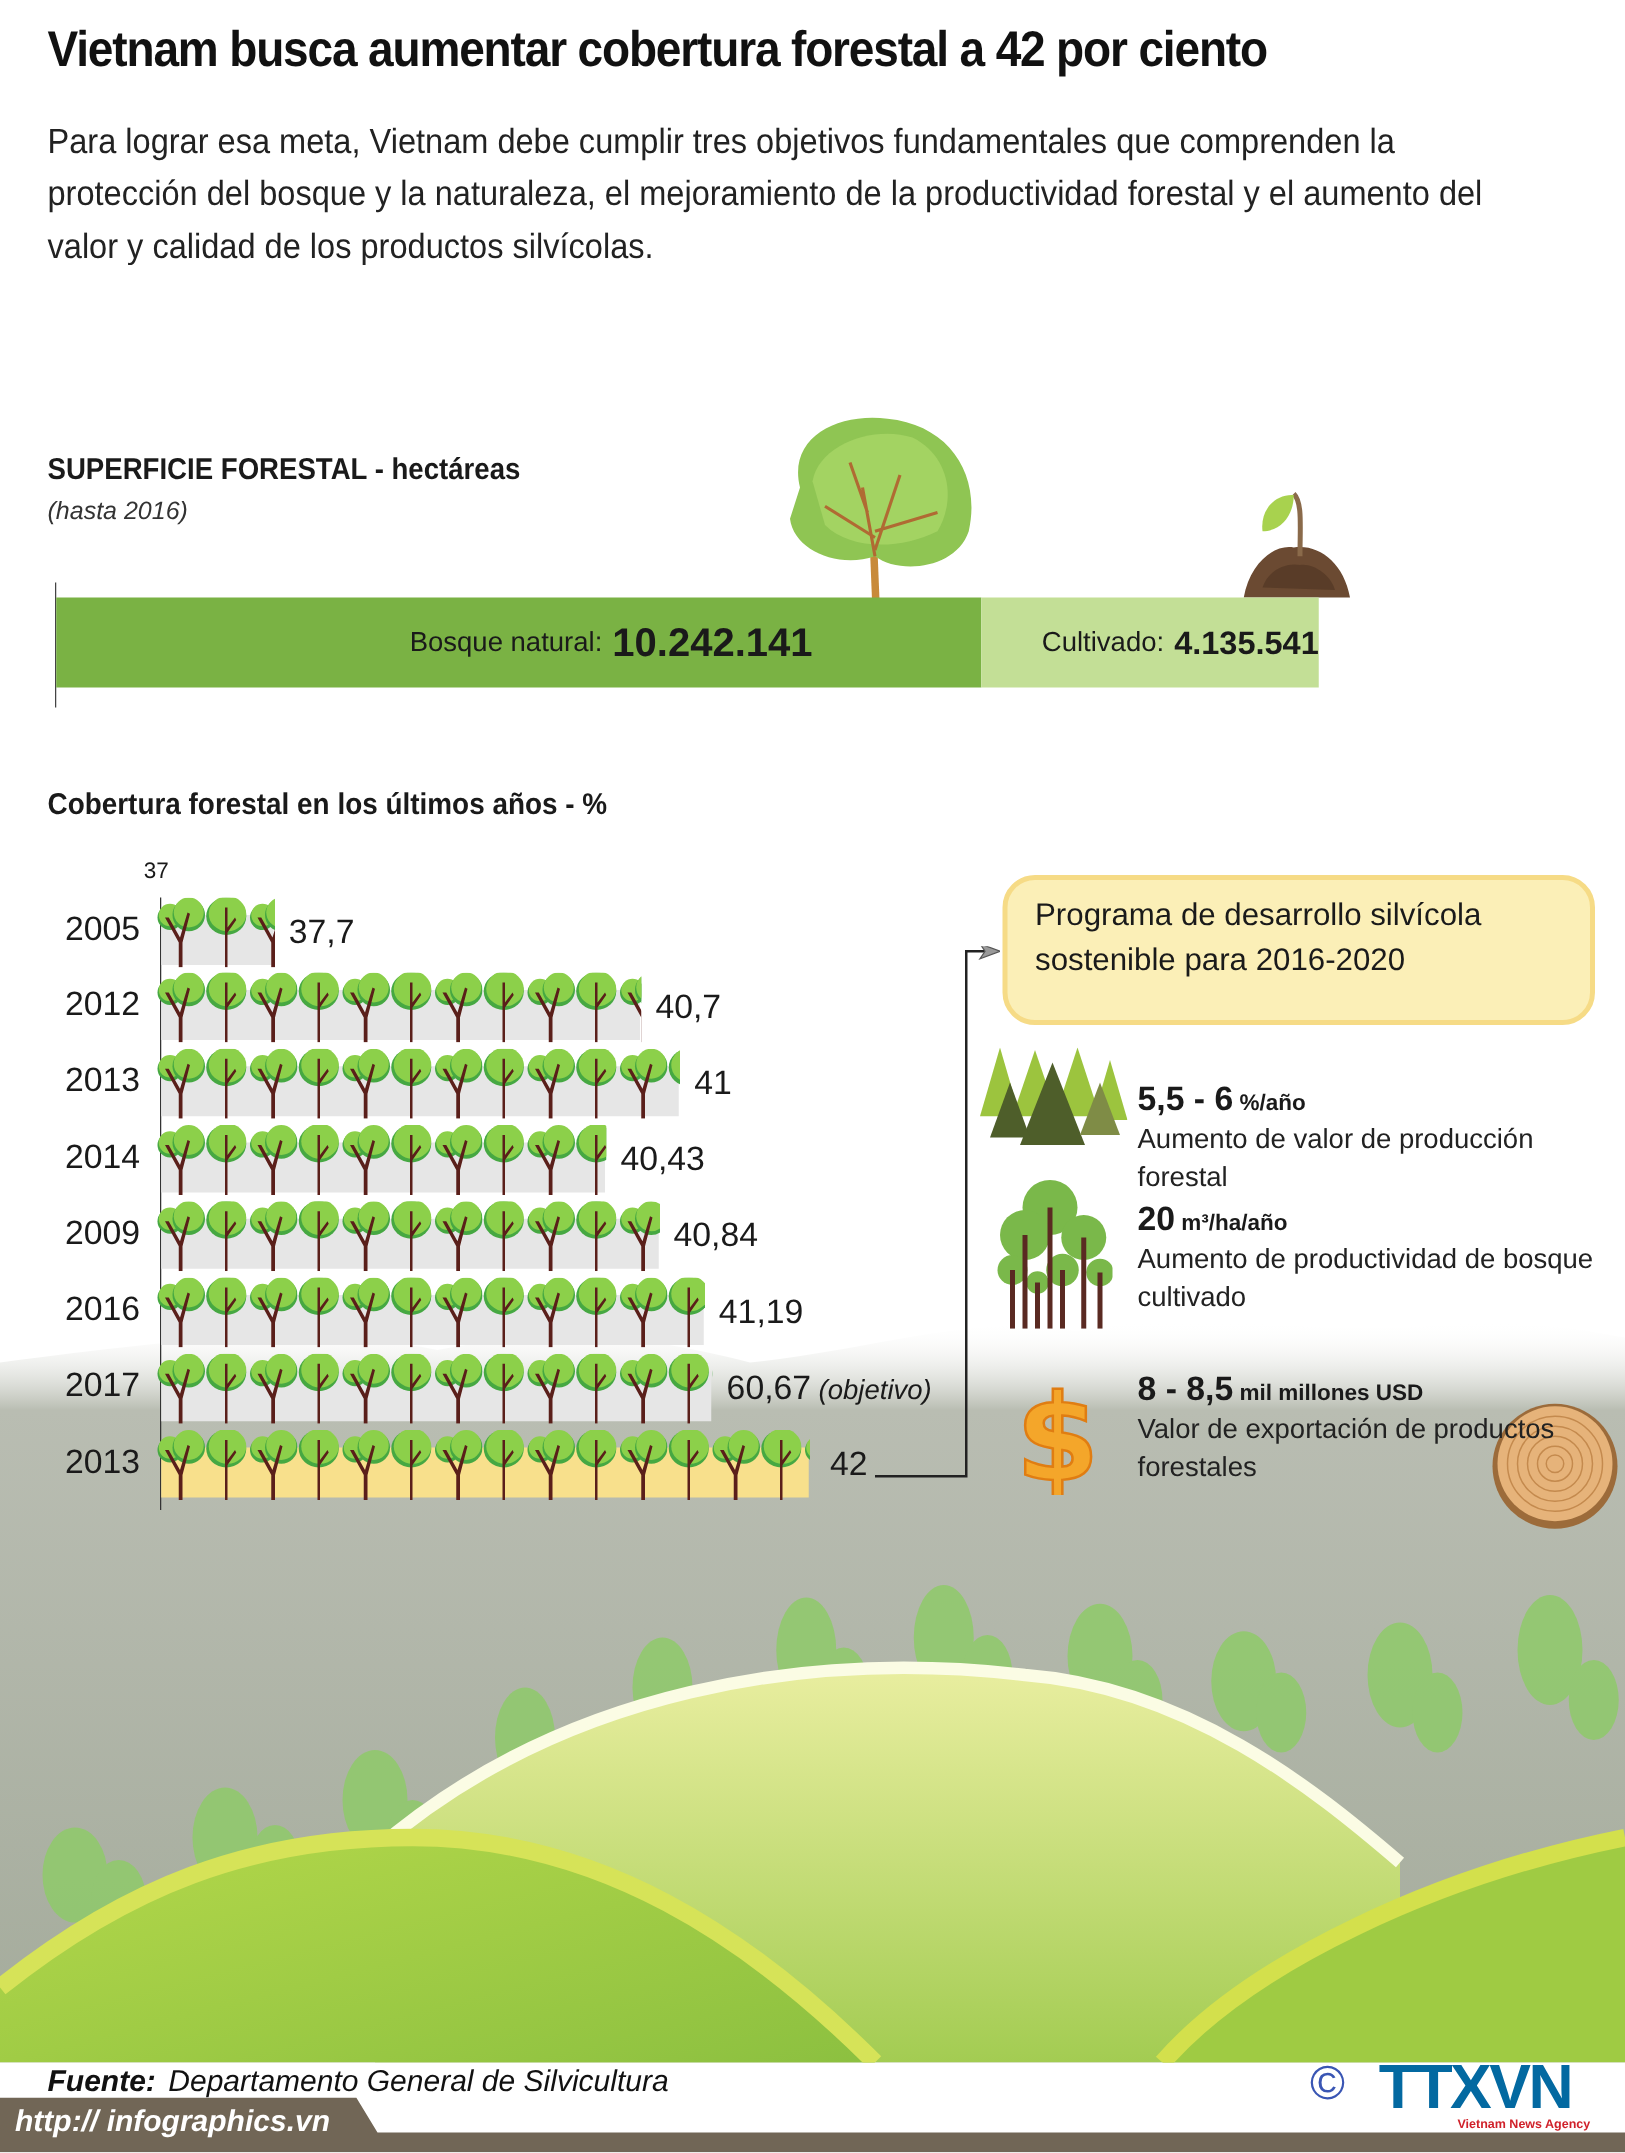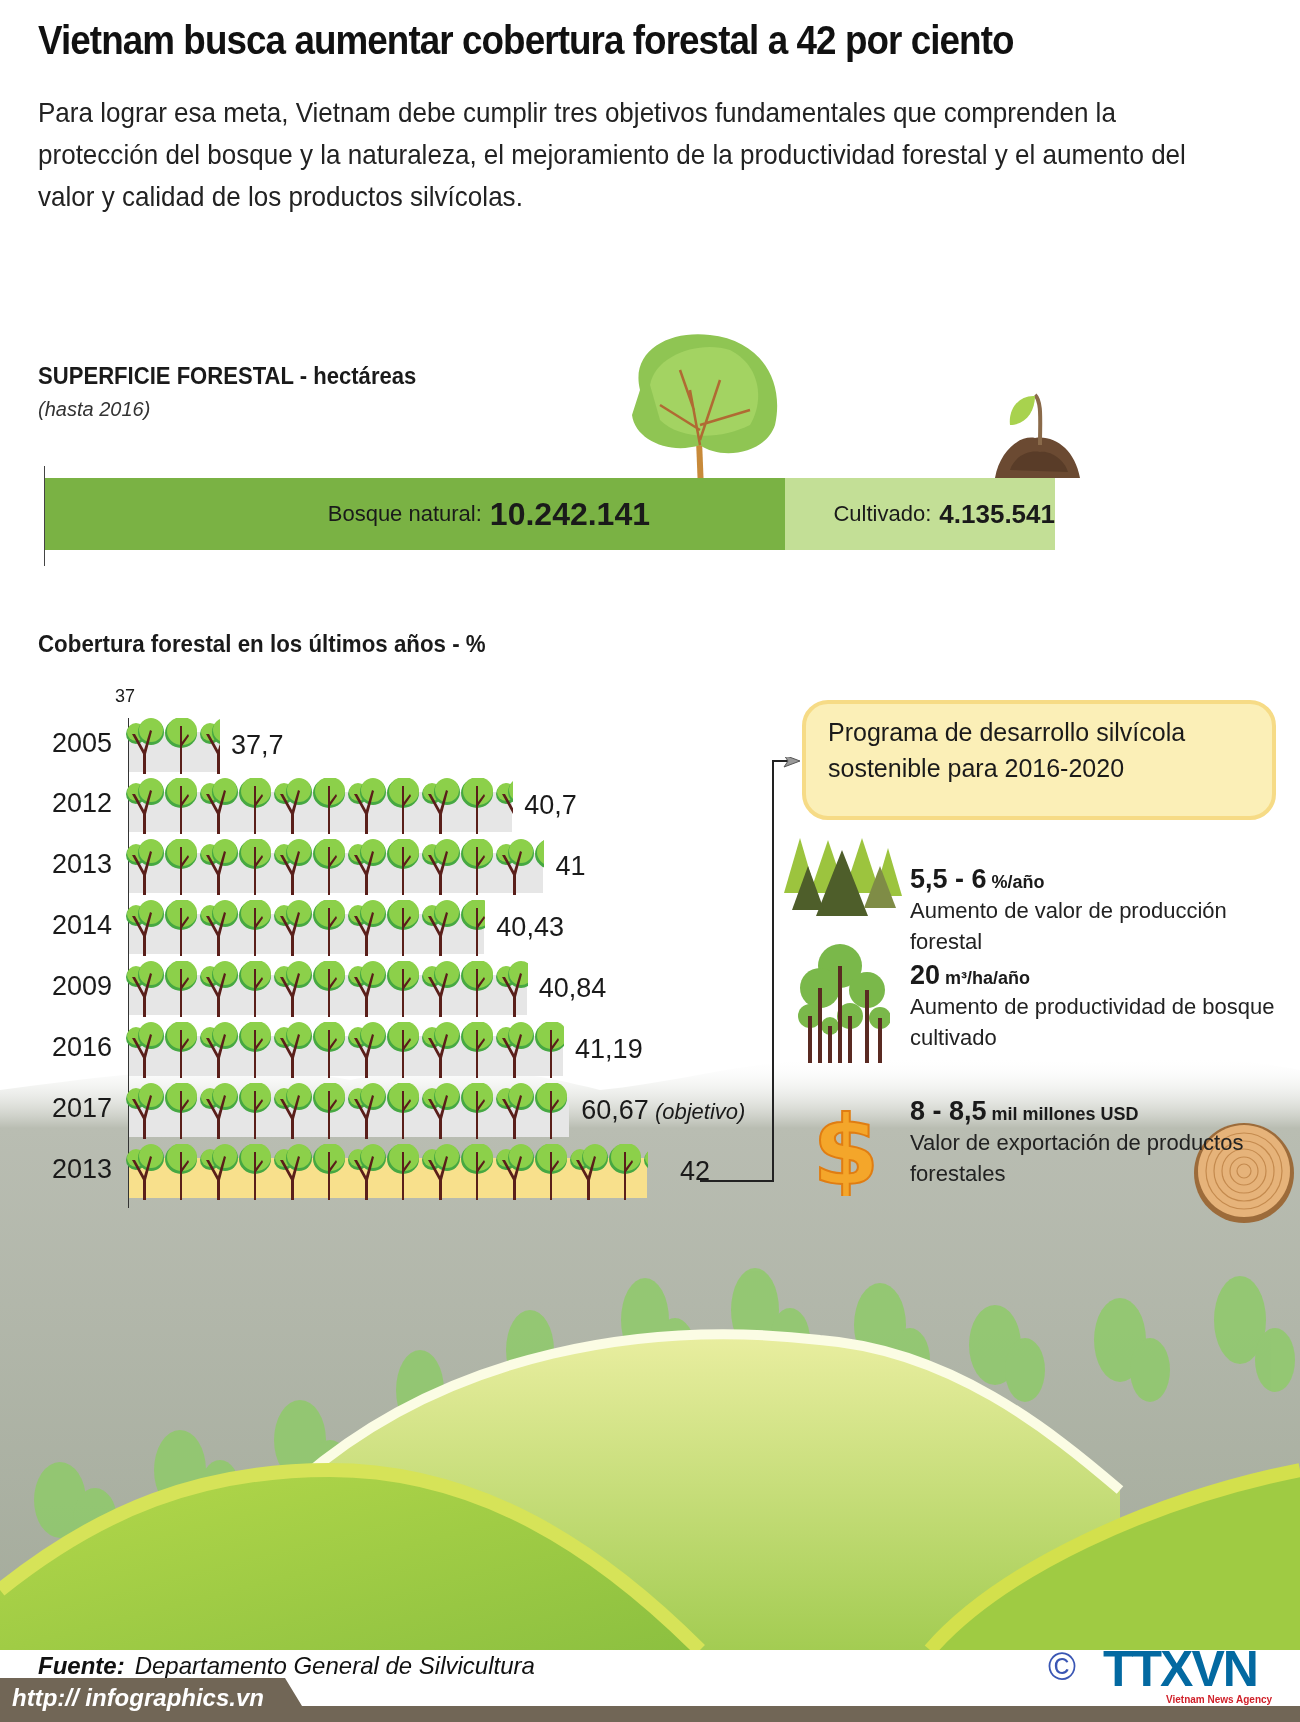--- a/index.html
+++ b/index.html
@@ -715,21 +715,21 @@
           <path d="M19,56 L19,8 L21,8 L21,24 L27,16 L28,18 L21,28 L21,56 Z" fill="#5a1f1a"></path>
         </svg>
         <svg class="tree-icon" viewBox="0 0 40 56">
           <circle cx="12" cy="16" r="10" fill="#46a842"></circle>
           <circle cx="12" cy="14" r="9" fill="#8cd04a"></circle>
           <circle cx="27" cy="14" r="13" fill="#46a842"></circle>
           <circle cx="27" cy="12" r="12" fill="#8cd04a"></circle>
           <path d="M19,56 L19,36 L8,16 L11,16 L20,32 L26,12 L28,13 L22,36 L22,56 Z" fill="#5a1f1a"></path>
         </svg>
       </div>
-      <div class="cov-value" style="left: 680px;"><span>42</span></div>
+      <div class="cov-value" style="left: 664px;"><span>42</span></div>
     </div>
   </div>
 
 <svg id="connector" class="abs" viewBox="0 0 100 430">
   <path d="M0,424 L73,424 L73,4 L90,4" fill="none" stroke="#222" stroke-width="2"></path>
   <path d="M84,-2 L100,4 L84,10 L88,4 Z" fill="#999" stroke="#555" stroke-width="1"></path>
 </svg>
 
 <div id="program-box" class="abs">
   <div id="program-title">Programa de desarrollo silvícola sostenible para 2016-2020</div>

